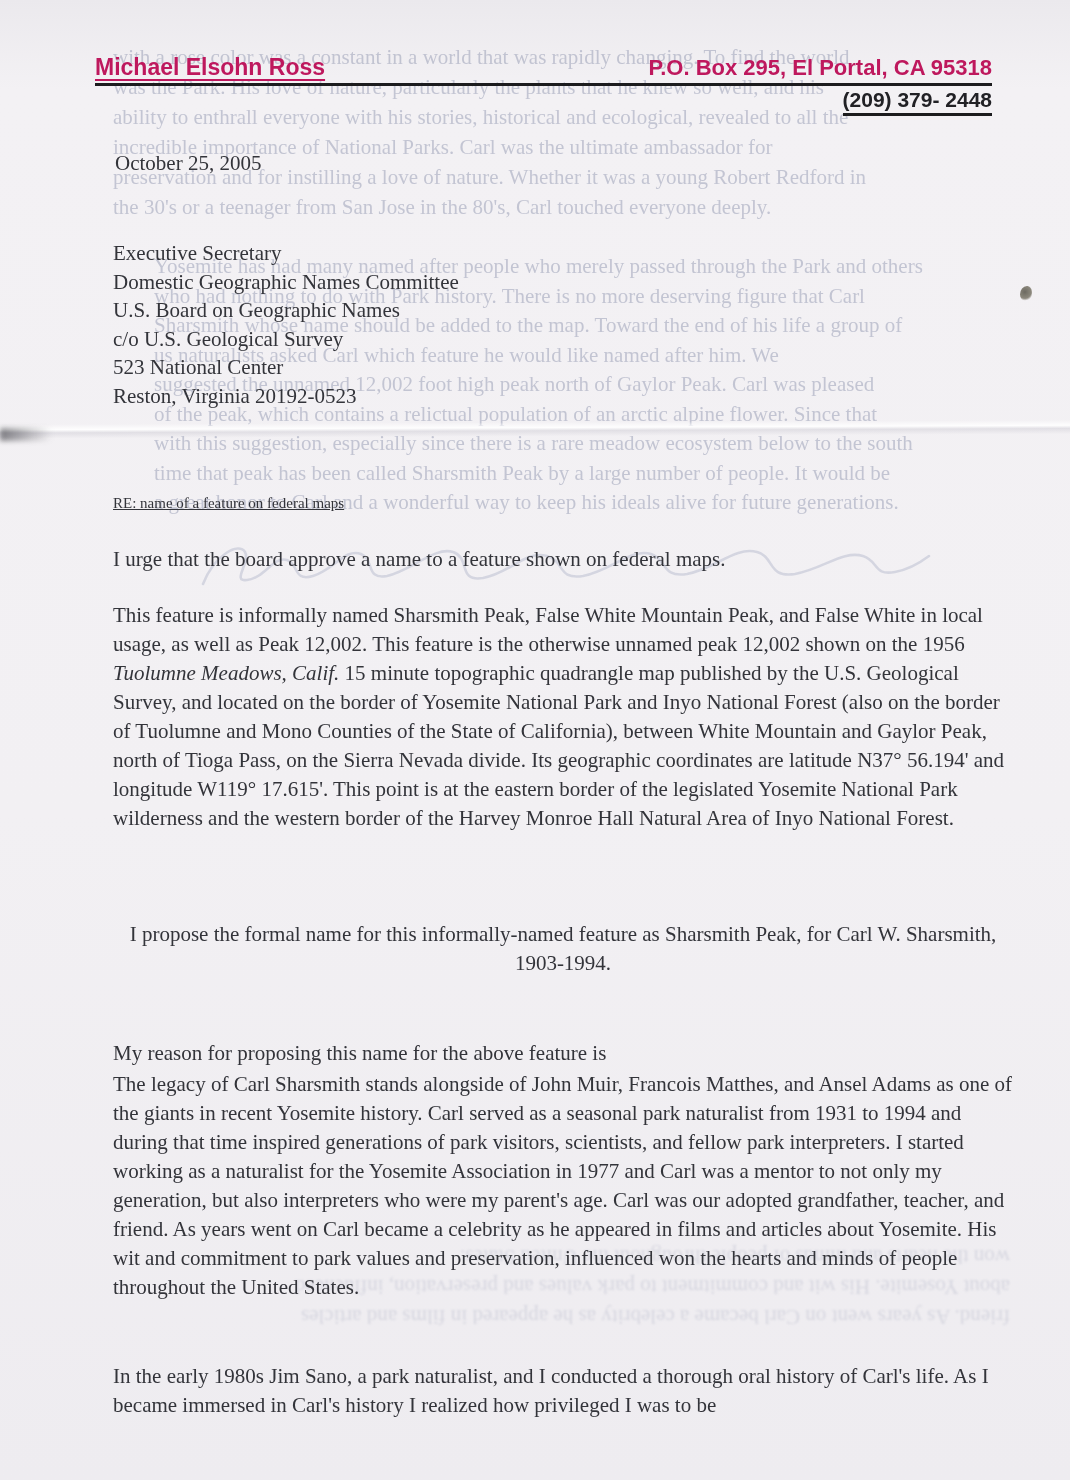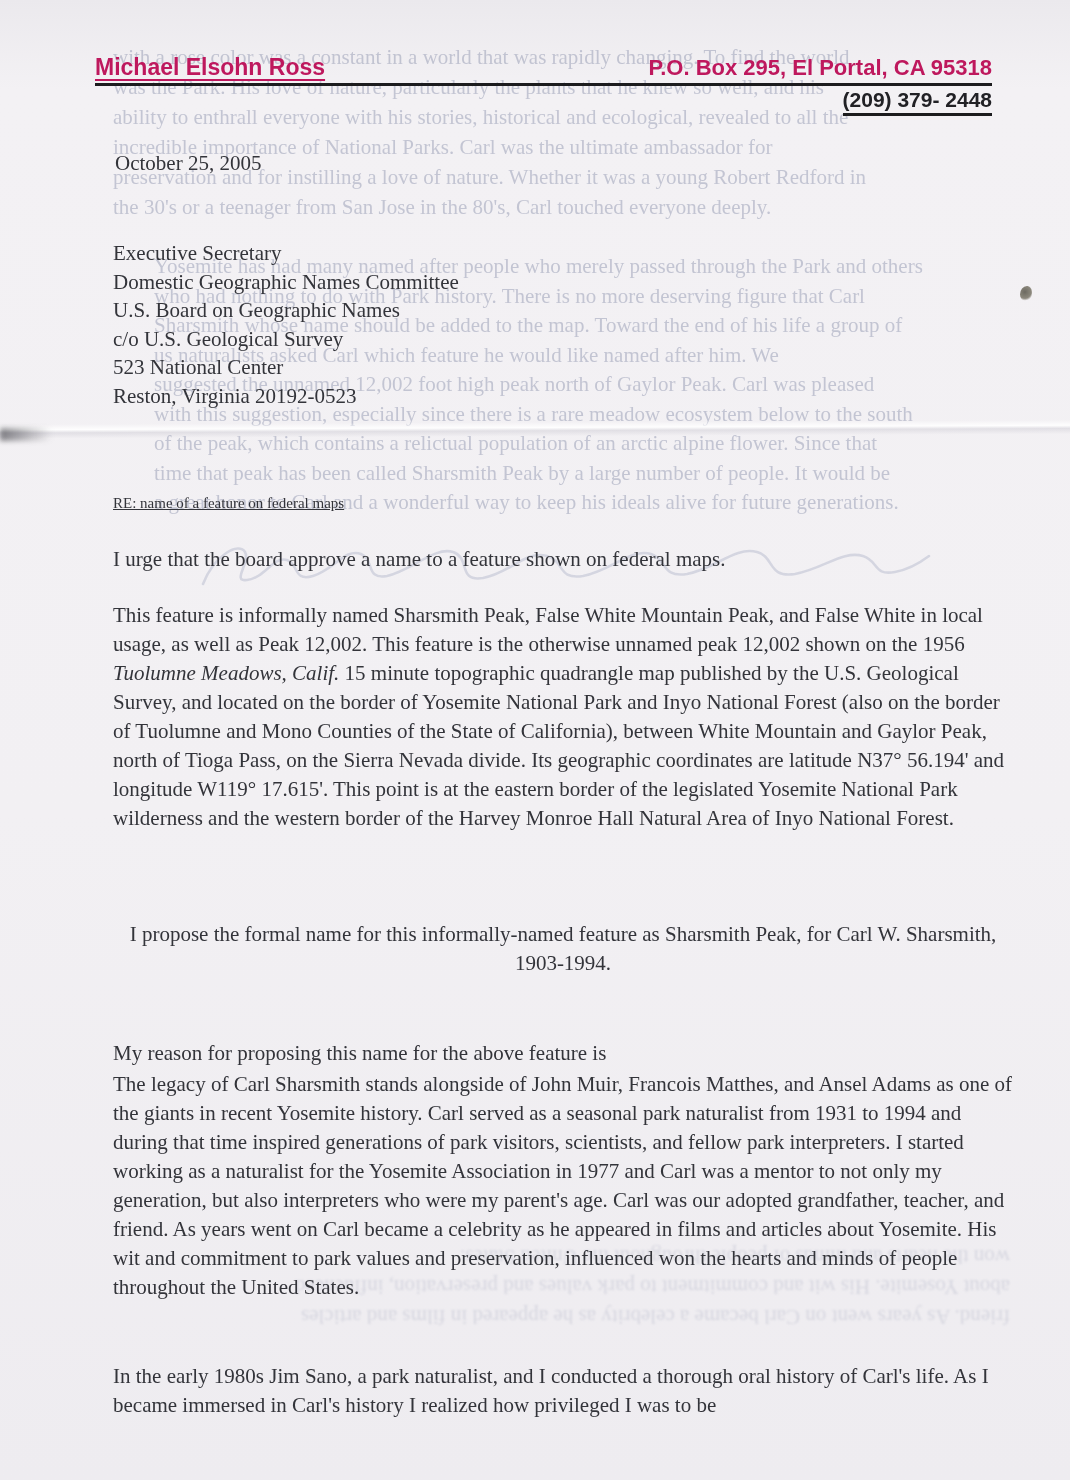--- a/index.html
+++ b/index.html
@@ -64,22 +64,22 @@
       <div>preservation and for instilling a love of nature. Whether it was a young Robert Redford in</div>
       <div>the 30's or a teenager from San Jose in the 80's, Carl touched everyone deeply.</div>
     </div>
 
   <div class="ghost ghost-mid">
       <div>Yosemite has had many named after people who merely passed through the Park and others</div>
       <div>who had nothing to do with Park history. There is no more deserving figure that Carl</div>
       <div>Sharsmith whose name should be added to the map. Toward the end of his life a group of</div>
       <div>us naturalists asked Carl which feature he would like named after him. We</div>
       <div>suggested the unnamed 12,002 foot high peak north of Gaylor Peak. Carl was pleased</div>
+      <div>of the peak, which contains a relictual population of an arctic alpine flower. Since that</div>
       <div>with this suggestion, especially since there is a rare meadow ecosystem below to the south</div>
-      <div>of the peak, which contains a relictual population of an arctic alpine flower. Since that</div>
       <div>time that peak has been called Sharsmith Peak by a large number of people. It would be</div>
       <div>a great honor to Carl and a wonderful way to keep his ideals alive for future generations.</div>
       <div></div>
     </div>
 
   <svg class="ghost-sig" width="740" height="60" viewBox="0 0 740 60">
     <path d="M8,48 C20,18 44,6 50,16 C56,26 36,46 52,44 C70,42 78,20 92,24 C104,28 98,46 118,40
              C140,33 150,12 166,18 C180,24 170,44 192,40 C216,35 240,10 258,16 C276,22 262,46 288,42
              C316,37 330,14 352,20 C370,25 362,44 388,40 C416,35 436,12 456,18 C472,23 466,42 492,38
              C520,33 540,10 562,16 C580,21 572,42 600,38 C628,33 648,14 668,20 C684,25 678,40 700,36 C716,33 726,26 734,20" fill="none" stroke="rgba(150,158,185,0.4)" stroke-width="2.6" stroke-linecap="round"></path>

